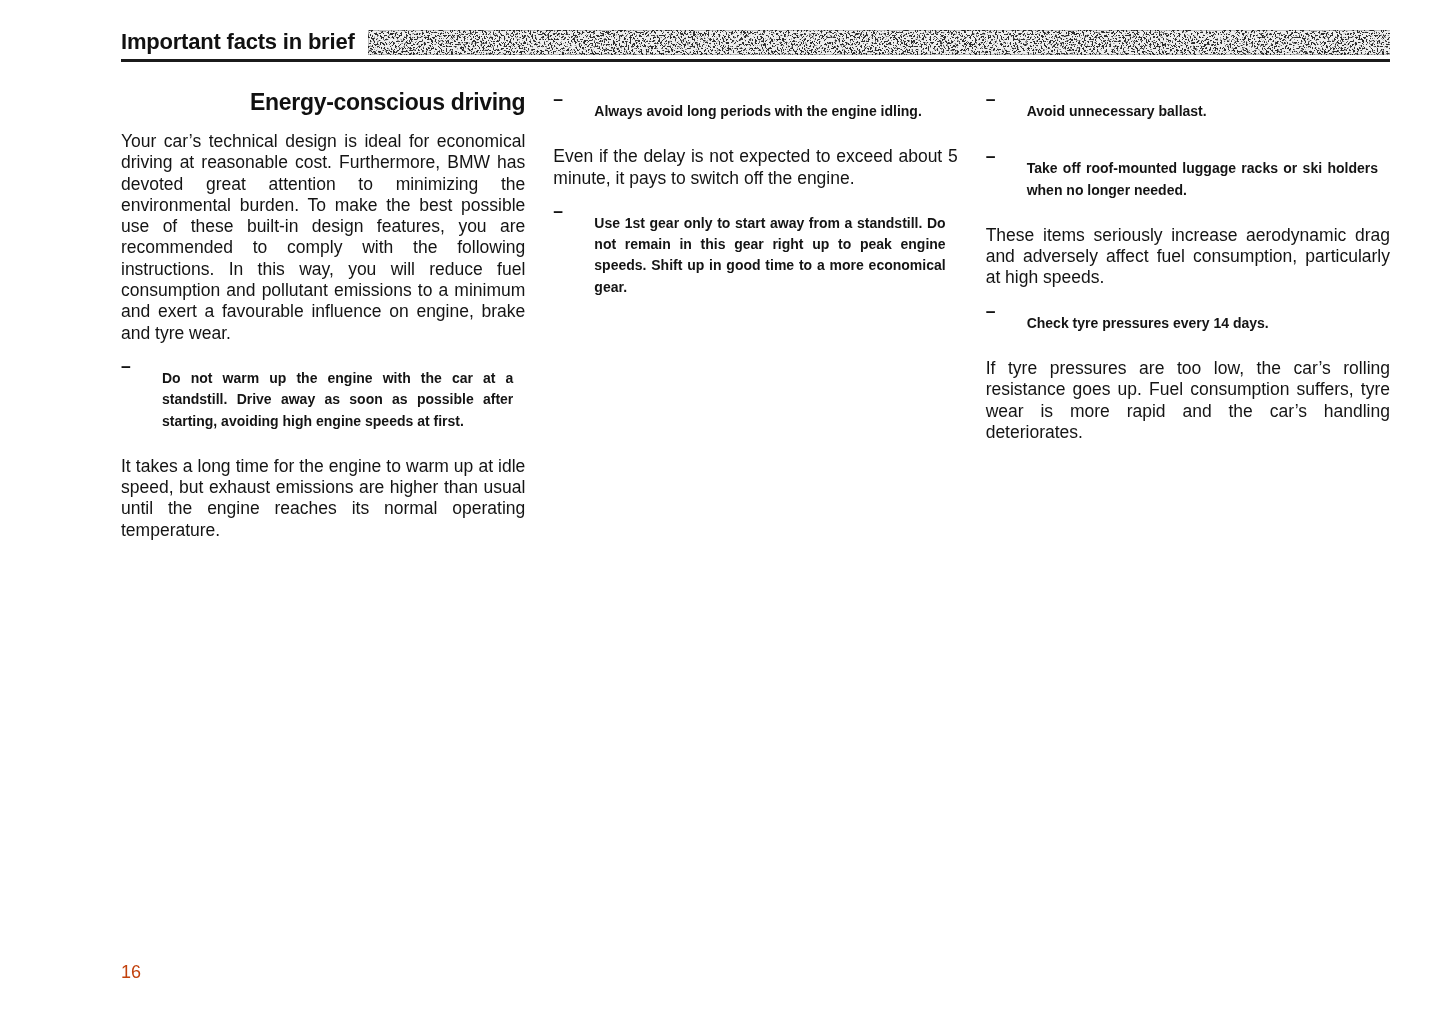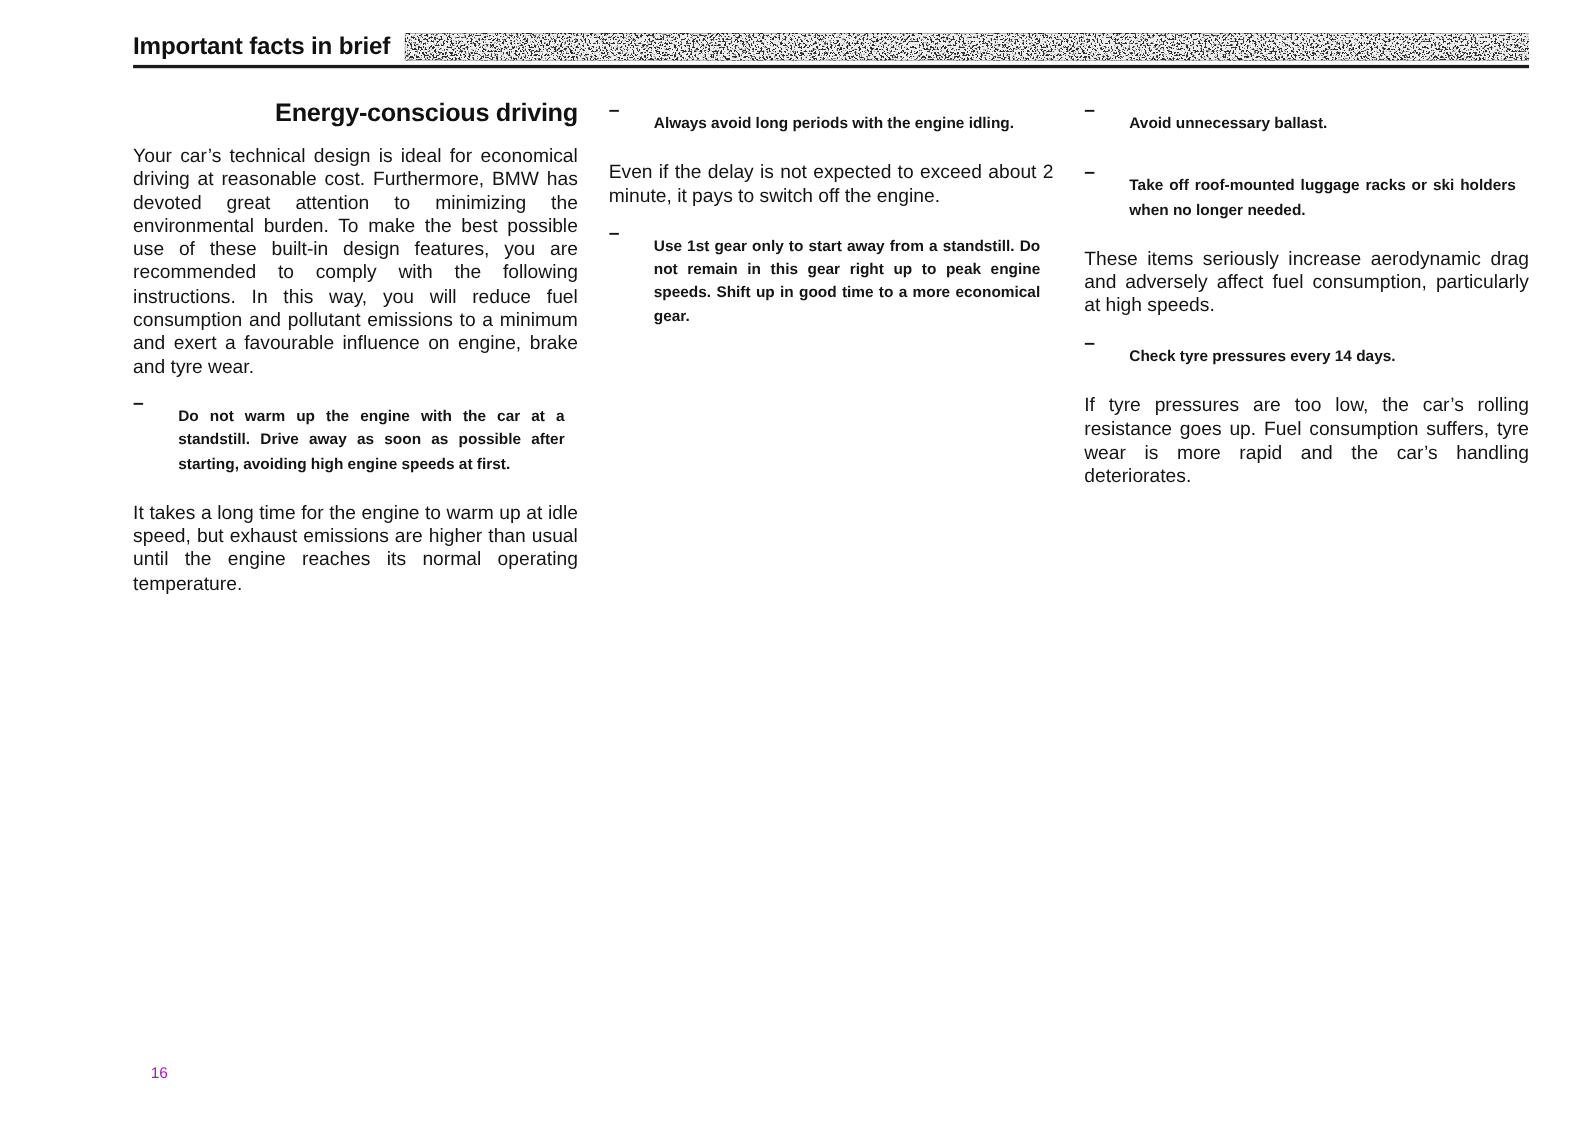--- a/index.html
+++ b/index.html
@@ -81,23 +81,22 @@
     flex: 1 1 auto;
     font-size: 14px;
     line-height: 21.3px;
     text-align: justify;
     margin: 12px;
   }
   .page-number {
     position: absolute;
     left: 121px;
     bottom: 36px;
-    font-size: 14px;
-    color: #a21caf;
-    margin-left: 16px;
+    font-size: 18px;
+    color: #c2410c;
   }
 </style>
 </head>
 <body>
 
 <div class="page">
   <div class="content">
 
     <div class="header-row">
       <div class="header-title">Important facts in brief</div>
@@ -128,21 +127,21 @@
           <p class="bullet-text">Do not warm up the engine with the car at a standstill. Drive away as soon as possible after starting, avoiding high engine speeds at first.</p>
         </div>
         <p class="para">It takes a long time for the engine to warm up at idle speed, but exhaust emissions are higher than usual until the engine reaches its normal operating temperature.</p>
       </div>
 
       <div class="col">
         <div class="bullet">
           <span class="dash">–</span>
           <p class="bullet-text">Always avoid long periods with the engine idling.</p>
         </div>
-        <p class="para">Even if the delay is not expected to exceed about 2 minute, it pays to switch off the engine.</p>
+        <p class="para">Even if the delay is not expected to exceed about 5 minute, it pays to switch off the engine.</p>
         <div class="bullet">
           <span class="dash">–</span>
           <p class="bullet-text">Use 1st gear only to start away from a standstill. Do not remain in this gear right up to peak engine speeds. Shift up in good time to a more economical gear.</p>
         </div>
       </div>
 
       <div class="col">
         <div class="bullet">
           <span class="dash">–</span>
           <p class="bullet-text">Avoid unnecessary ballast.</p>

